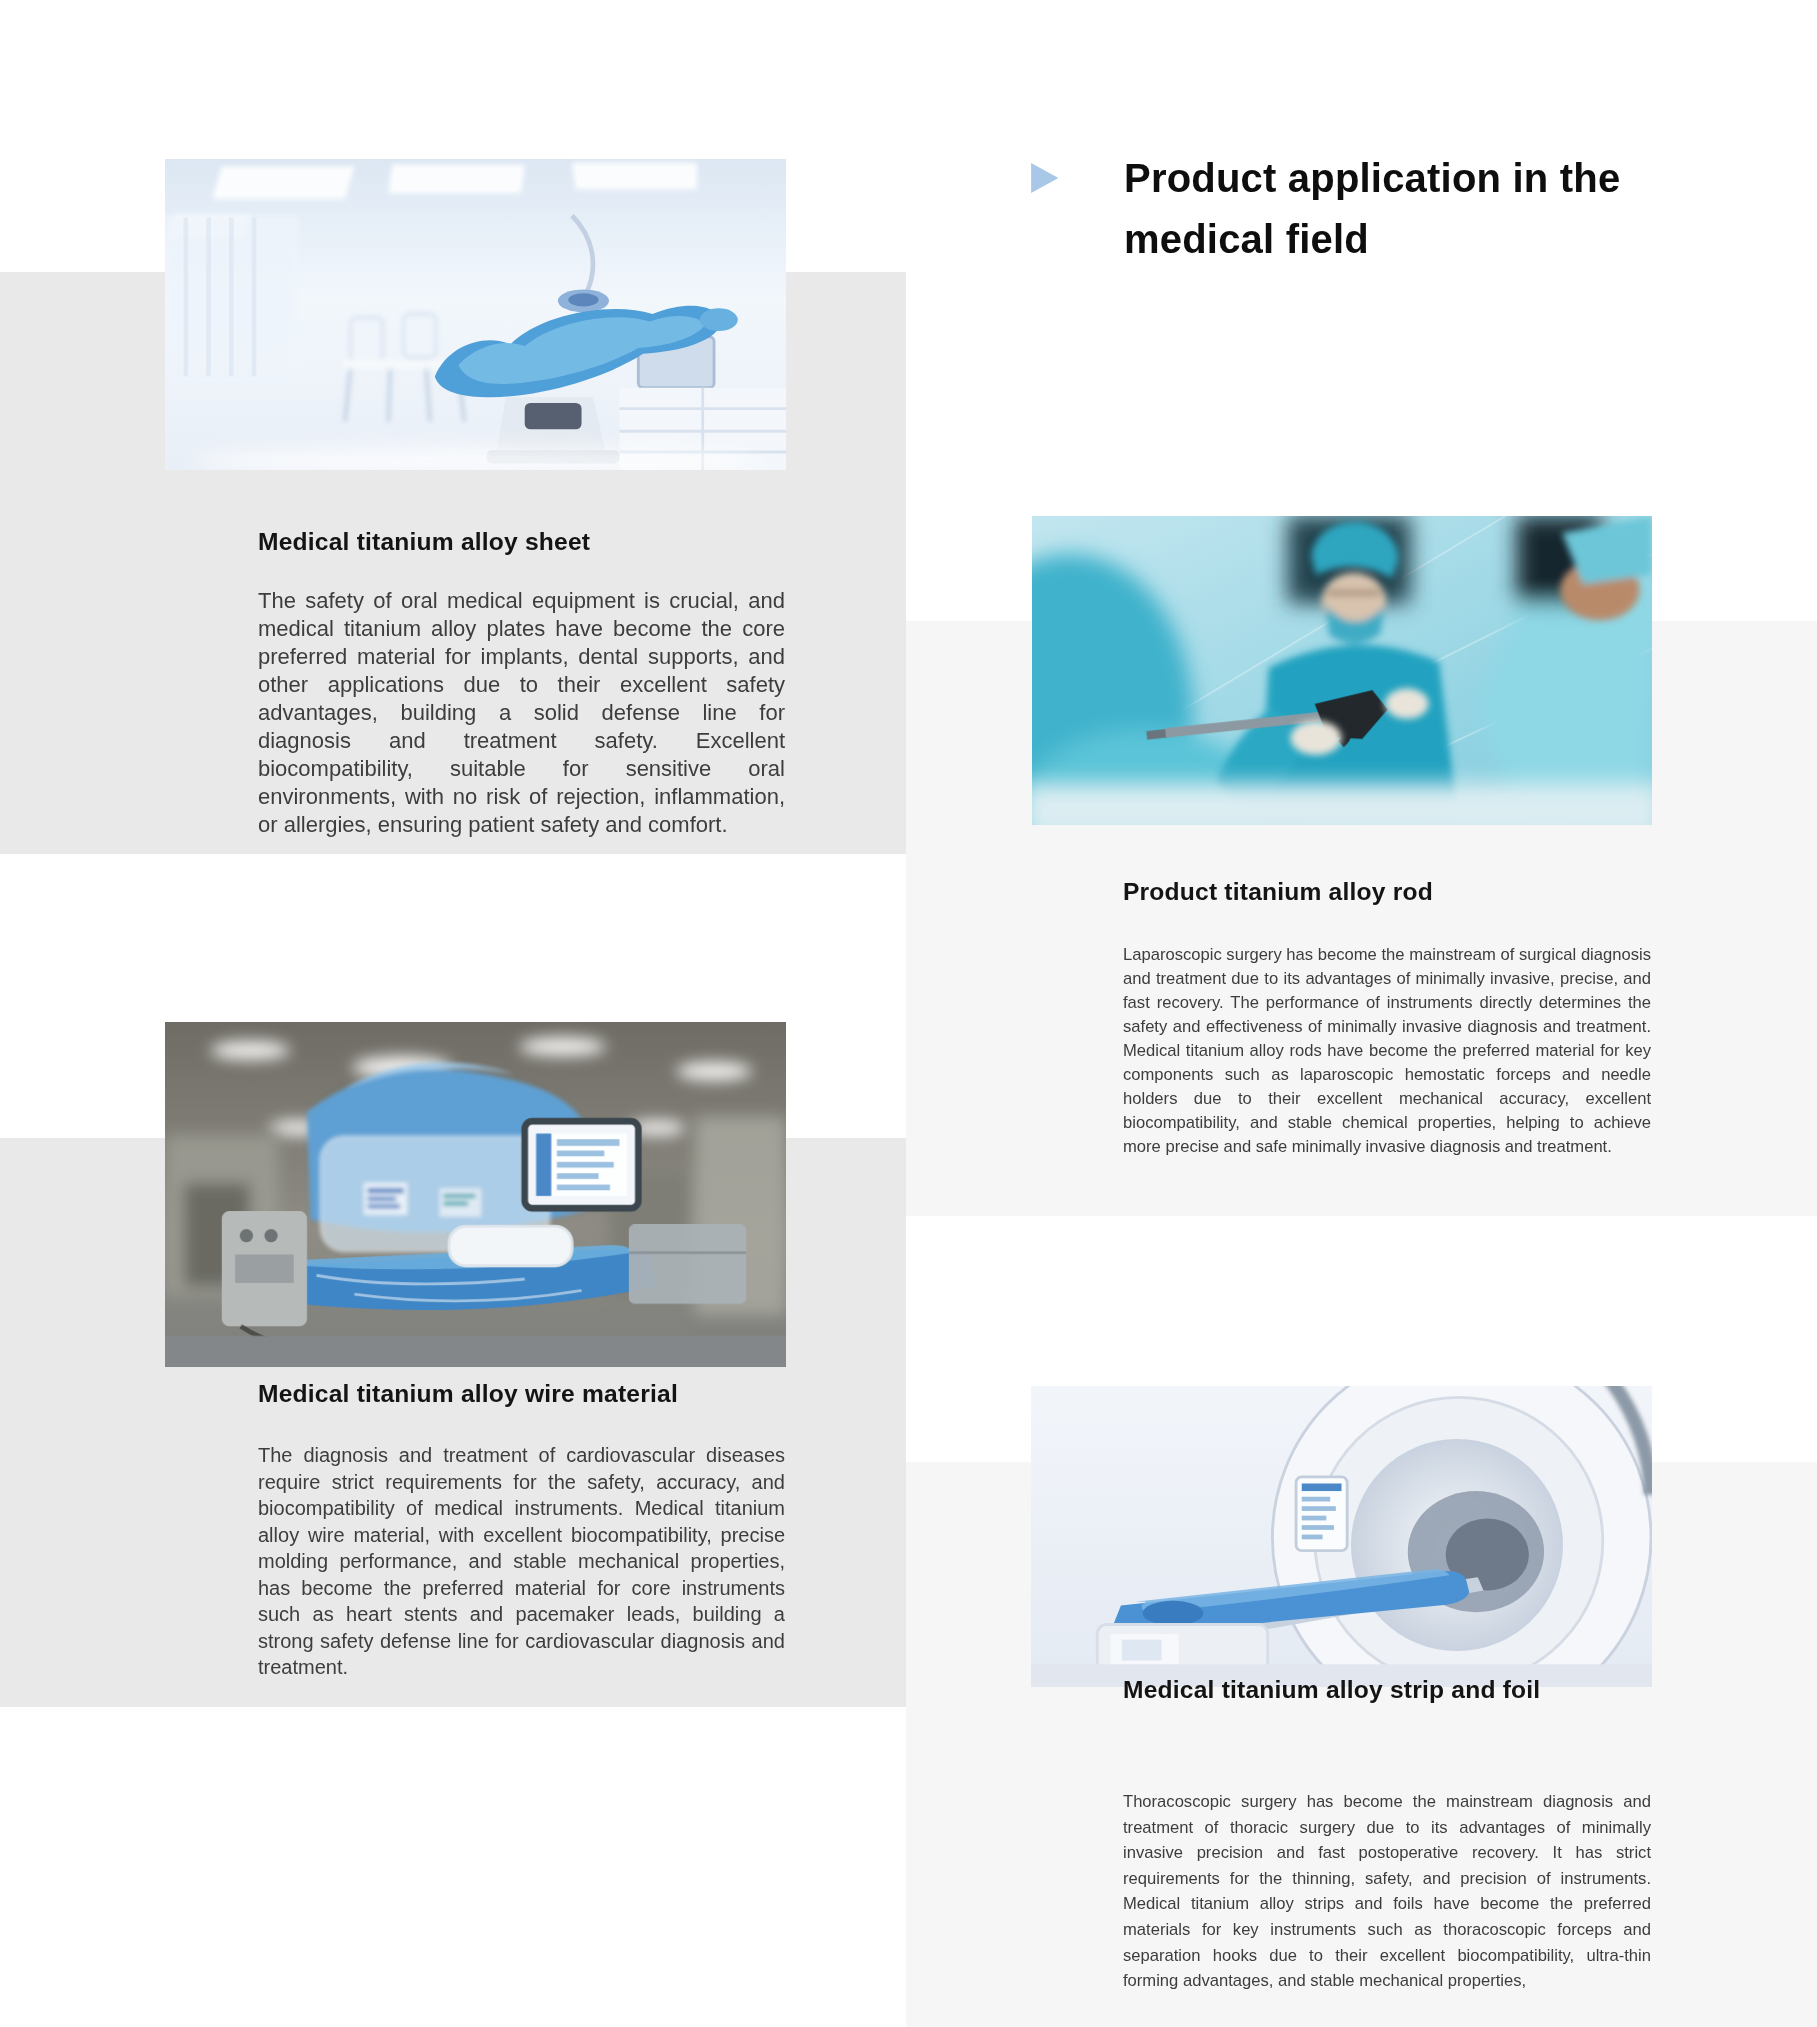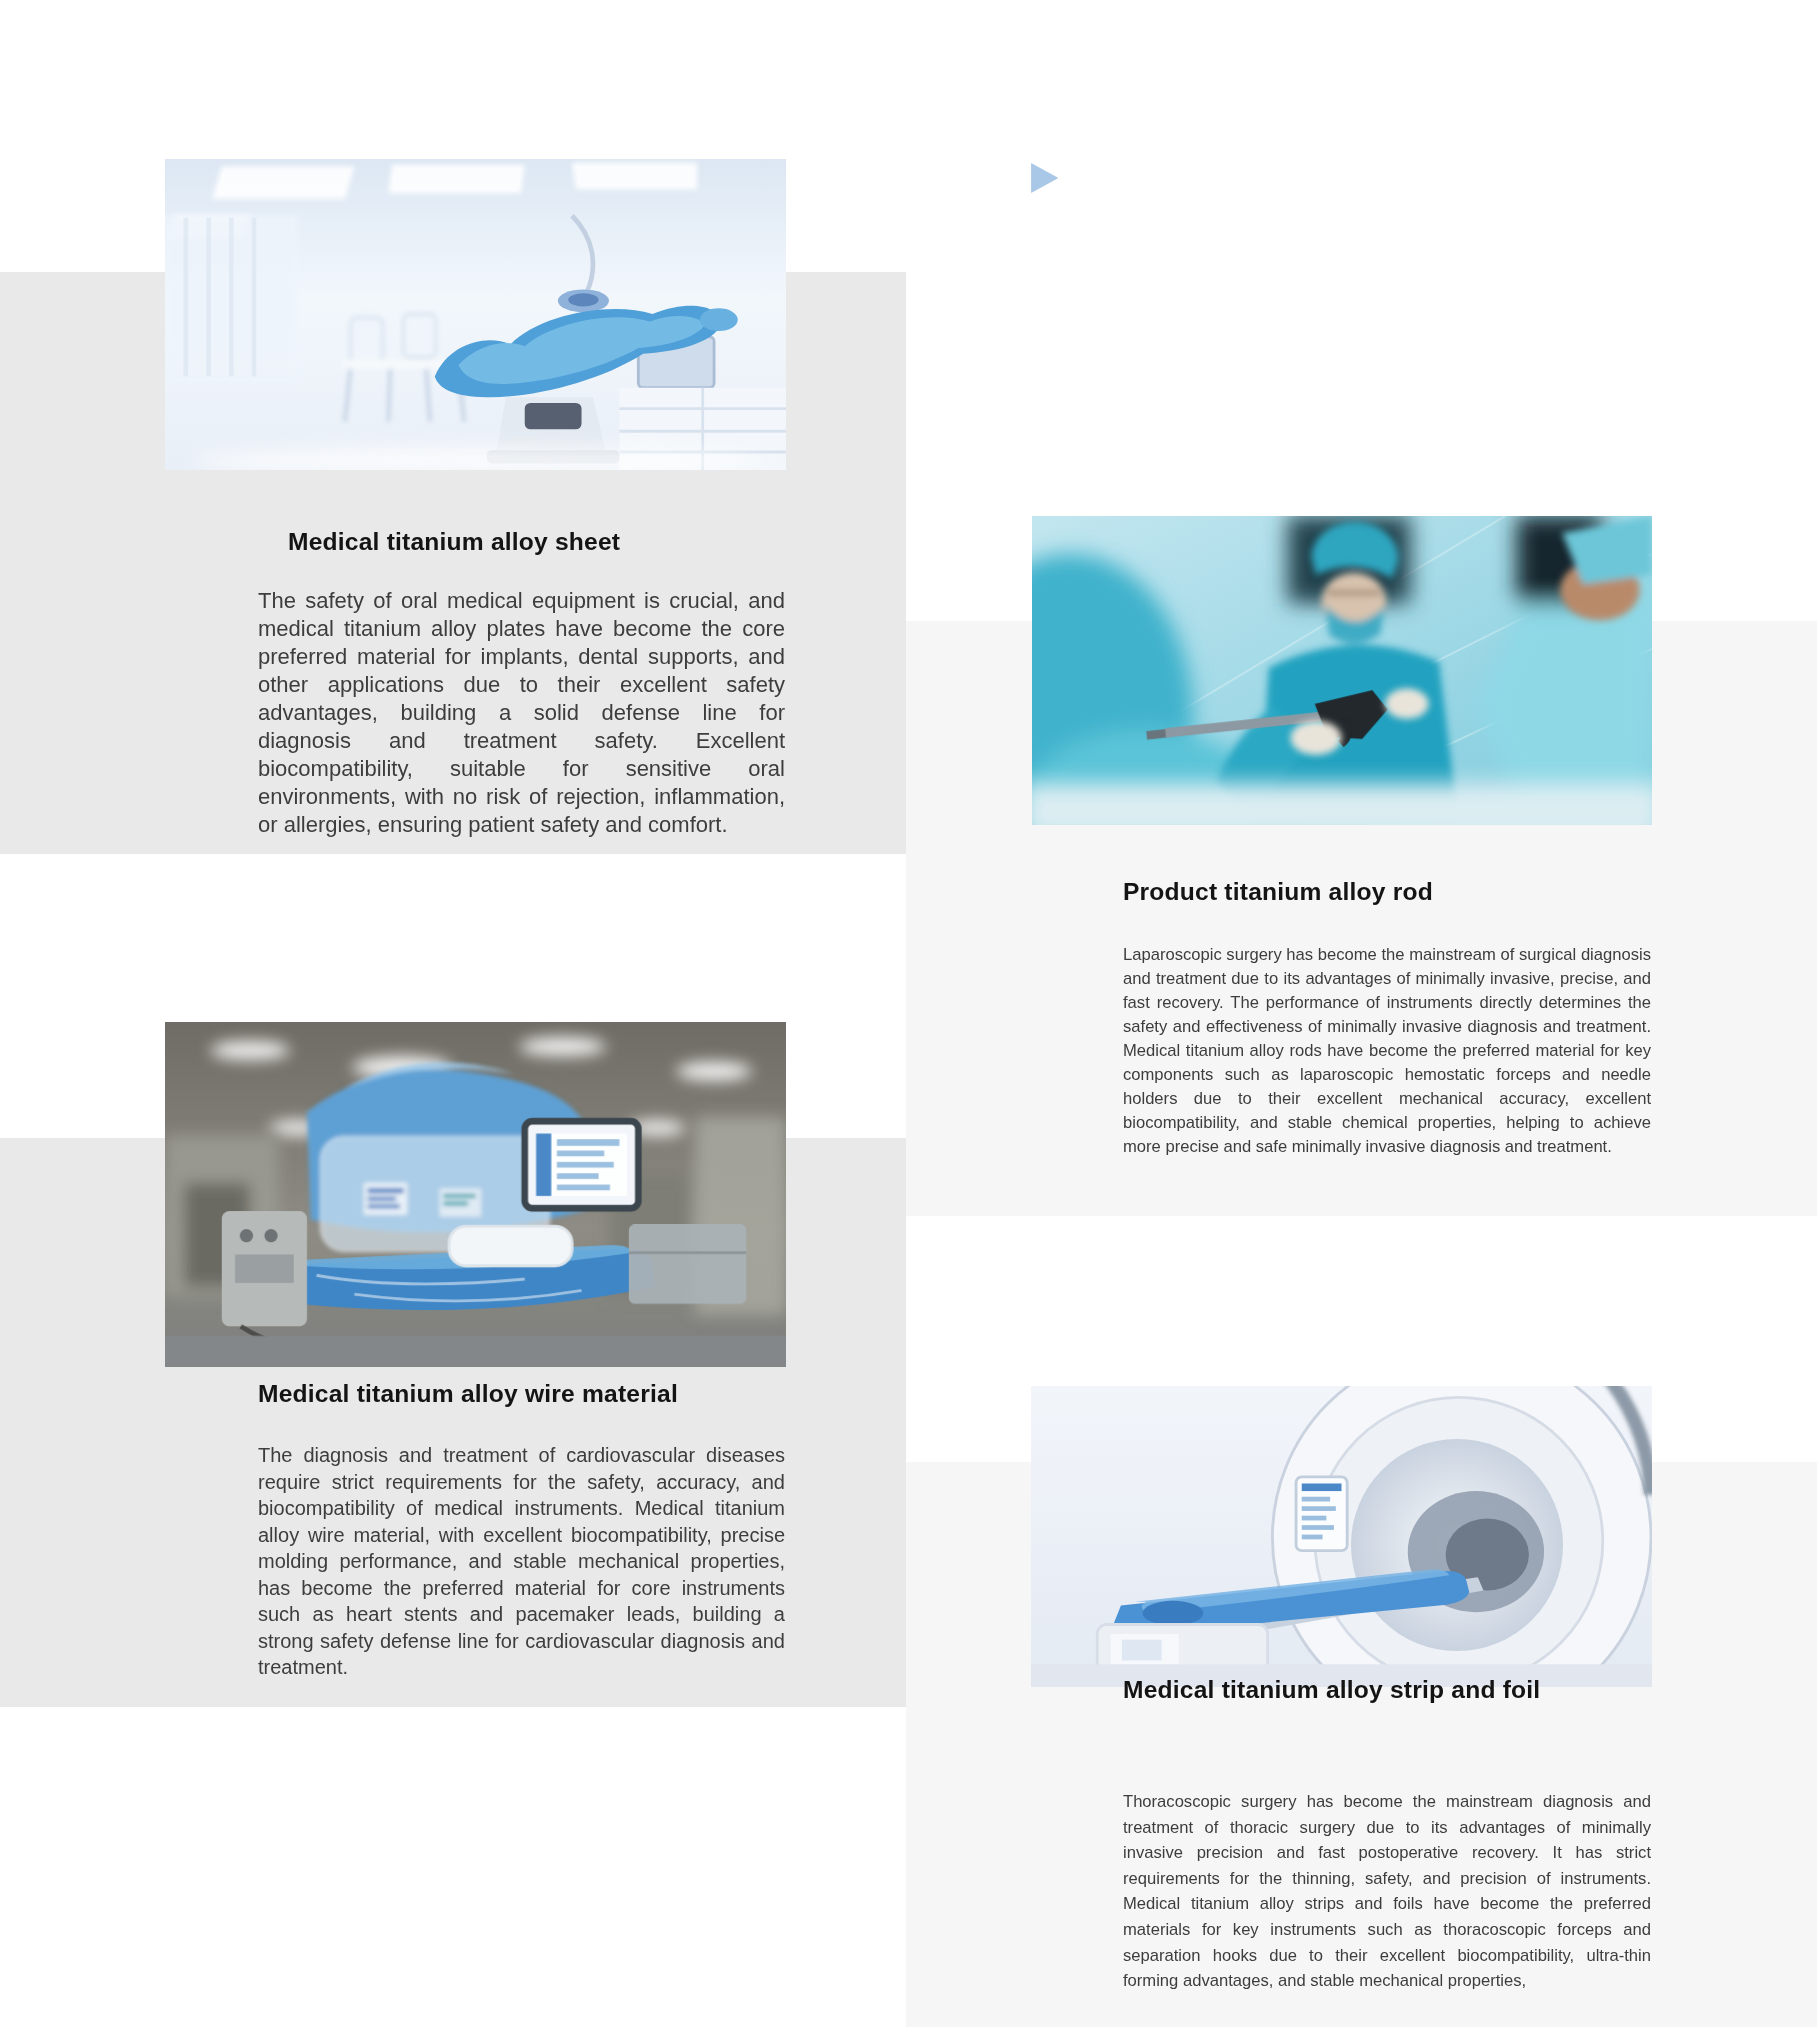--- a/index.html
+++ b/index.html
@@ -14,21 +14,21 @@
   #panel-right-b{left:906px;top:1462px;width:911px;height:565px;}
   .photo{position:absolute;display:block;}
   #photo-dental{left:165px;top:159px;width:621px;height:311px;}
   #photo-surgery{left:1032px;top:516px;width:620px;height:309px;}
   #photo-equipment{left:165px;top:1022px;width:621px;height:345px;}
   #photo-mri{left:1031px;top:1386px;width:621px;height:301px;}
   .page-title{position:absolute;left:1124px;top:148px;width:549px;
       font-size:40px;font-weight:700;color:#0e0e0e;line-height:61px;letter-spacing:0.2px;}
   .tri{position:absolute;left:1031px;top:163px;width:27.4px;height:30px;}
   .sec-heading{position:absolute;font-size:24.6px;font-weight:700;color:#141414;letter-spacing:0.2px;margin:0;}
-  #h-sheet{left:258px;top:528px;margin-left:30px;}
+  #h-sheet{left:258px;top:528px;}
   #h-rod{left:1123px;top:878px;}
   #h-wire{left:258px;top:1380px;}
   #h-strip{left:1123px;top:1676px;}
   .sec-body{position:absolute;margin:0;color:#3d3d3d;text-align:justify;}
   #p-sheet{left:258px;top:587px;width:527px;font-size:22px;line-height:28px;}
   #p-rod{left:1123px;top:943px;width:528px;font-size:16.6px;line-height:24px;}
   #p-wire{left:258px;top:1442px;width:527px;font-size:20px;line-height:26.5px;}
   #p-strip{left:1123px;top:1789px;width:528px;font-size:16.6px;line-height:25.6px;}
 </style>
 </head>
@@ -37,20 +37,21 @@
 <div id="page">
 
   <div class="panel left" id="panel-left-a"></div>
   <div class="panel right" id="panel-right-a"></div>
   <div class="panel left" id="panel-left-b"></div>
   <div class="panel right" id="panel-right-b"></div>
 
   <svg class="tri" viewBox="0 0 29 32">
     <polygon points="0,0 29,16 0,32" fill="#a9c7e6"></polygon>
   </svg>
+  <div class="page-title">Product application in the medical field</div>
 
   <svg class="photo" id="photo-dental" viewBox="0 0 656 329" preserveAspectRatio="none">
     <defs>
       <linearGradient id="g1" x1="0" y1="0" x2="0" y2="1">
         <stop offset="0" stop-color="#dce7f3"></stop>
           <stop offset="0.45" stop-color="#f2f7fc"></stop>
         <stop offset="1" stop-color="#e9eff7"></stop>
       </linearGradient>
       <filter id="f1" x="-30%" y="-30%" width="160%" height="160%">
           <feGaussianBlur stdDeviation="3"></feGaussianBlur>

